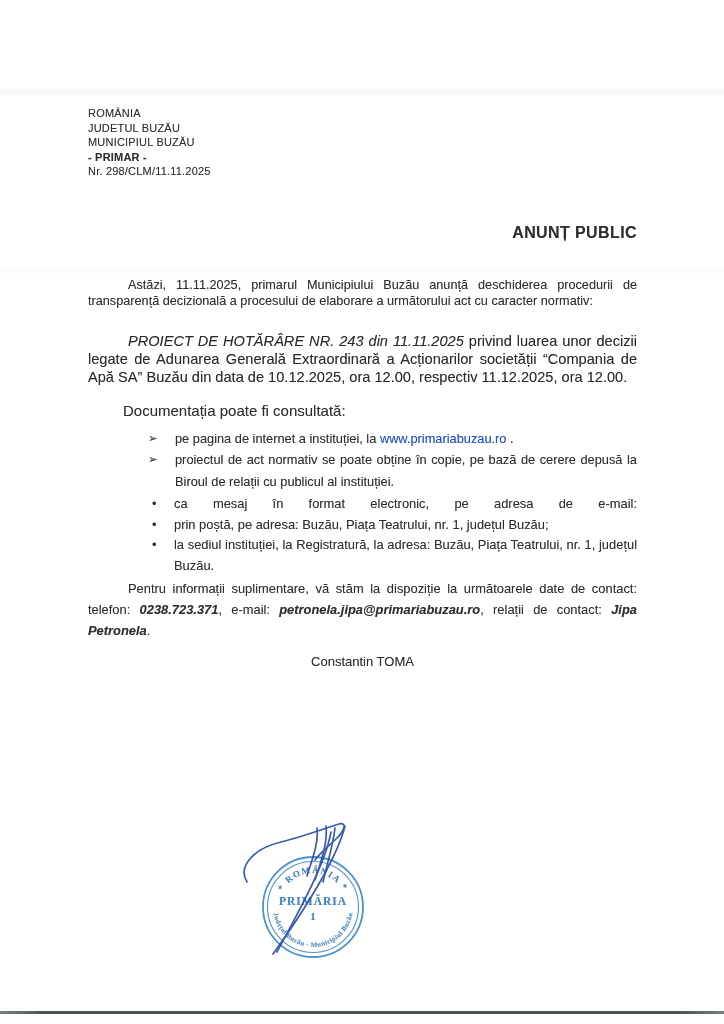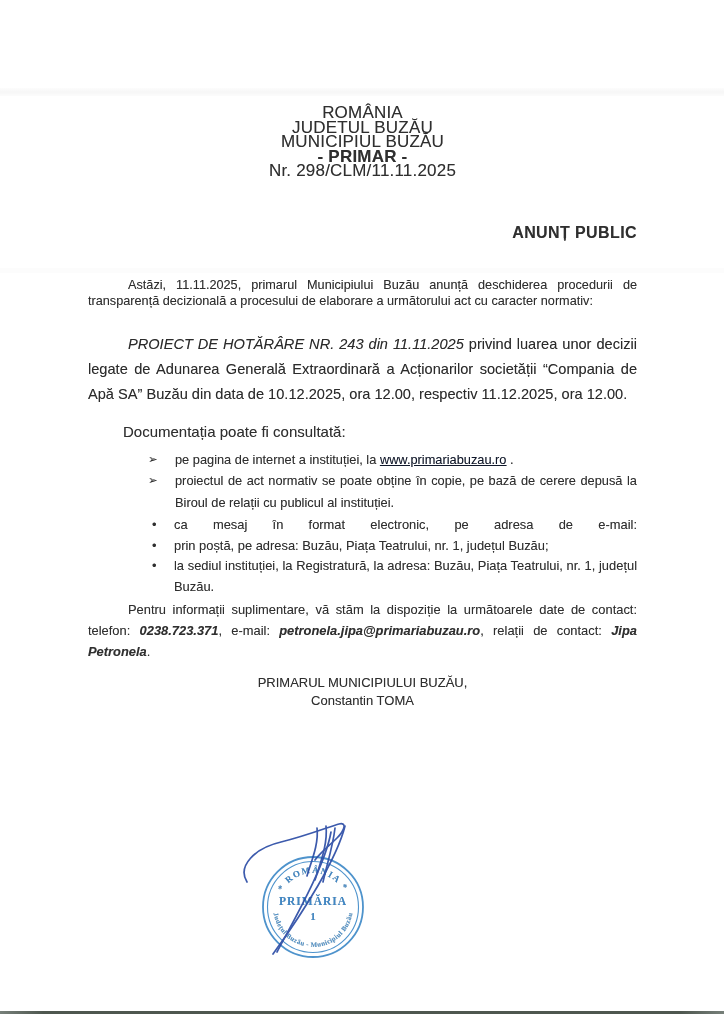--- a/index.html
+++ b/index.html
@@ -10,33 +10,33 @@
     color:#2f2f2f;
     position:relative;
     overflow:hidden;
     text-shadow:0 0 .4px rgba(40,40,40,.35);
   }
   .page{position:absolute;inset:0;}
   .artifact{position:absolute;left:0;width:724px;pointer-events:none;}
   .a1{top:88px;height:8px;background:linear-gradient(to bottom,rgba(0,0,0,.012),rgba(0,0,0,.035),rgba(0,0,0,.012));}
   .a2{top:268px;height:5px;background:rgba(0,0,0,.012);}
   .content{padding:106px 87px 0 88px;}
-  .header-block{text-align:center;font-size:17px;line-height:14.6px;letter-spacing:.2px;}
+  .header-block{font-size:11px;line-height:14.6px;letter-spacing:.2px;}
   .bold{font-weight:bold;}
   .title{text-align:right;font-weight:bold;font-size:16px;letter-spacing:.4px;margin-top:45px;}
   p{margin:0;}
   .p1{margin-top:35px;font-size:12.7px;line-height:16px;text-align:justify;text-indent:40px;}
-  .p2{margin-top:23px;font-size:14.6px;line-height:25px;text-align:justify;text-indent:40px;color:#2b2b2b;}
+  .p2{margin-top:23px;font-size:14.6px;line-height:18px;text-align:justify;text-indent:40px;color:#2b2b2b;}
   .em{font-style:italic;}
   .doc-heading{margin-top:16px;margin-left:35px;font-size:15px;}
   .arrow-list{margin-top:9px;}
   .arrow-item{display:flex;margin-left:60px;font-size:12.8px;line-height:21.5px;}
   .arrow-marker{flex:none;width:27px;font-family:"DejaVu Sans",sans-serif;font-size:11.5px;}
   .arrow-text{flex:1;}
-  .link{color:#0f172a;text-decoration:underline;cursor:pointer;}
+  .link{color:#1d4ed8;cursor:pointer;}
   .p3{margin-top:4px;font-size:12.8px;line-height:19.5px;text-align:justify;text-indent:40px;}
   .dot-list{margin-top:2px;}
   .dot-item{display:flex;margin-left:64px;font-size:12.9px;line-height:20.5px;}
   .dot-marker{flex:none;width:22px;}
   .dot-text{flex:1;}
   .just{text-align:justify;}
   .stretch{text-align:justify;text-align-last:justify;}
   .bi{font-weight:bold;font-style:italic;}
   .p4{margin-top:2px;font-size:12.9px;line-height:21px;text-align:justify;text-indent:40px;}
   .sig-block{margin-top:12px;text-align:center;font-size:13px;line-height:17.5px;}
@@ -96,21 +96,20 @@
       </div>
       <div class="dot-item">
         <span class="dot-marker">•</span>
         <span class="dot-text just">la sediul instituției, la Registratură, la adresa: Buzău, Piața Teatrului, nr. 1, județul Buzău.</span>
       </div>
     </div>
 
     <p class="p4"><span>Pentru informații suplimentare, vă stăm la dispoziție la următoarele date de contact: telefon: </span><span class="bi">0238.723.371</span><span>, e-mail: </span><span class="bi">petronela.jipa@primariabuzau.ro</span><span>, relații de contact: </span><span class="bi">Jipa Petronela</span><span>.</span></p>
 
     <div class="sig-block">
-      <div>PRIMARUL MUNICIPIULUI BUZĂU,</div>
       <div>Constantin TOMA</div>
     </div>
 
   </div>
 
   <svg class="stamp" width="106" height="106" viewBox="0 0 106 106">
     <g stroke="#4e93cc" fill="none">
       <circle cx="53" cy="53" r="50" stroke-width="1.8"></circle>
       <circle cx="53" cy="53" r="45.5" stroke-width="1.1"></circle>
     </g>

